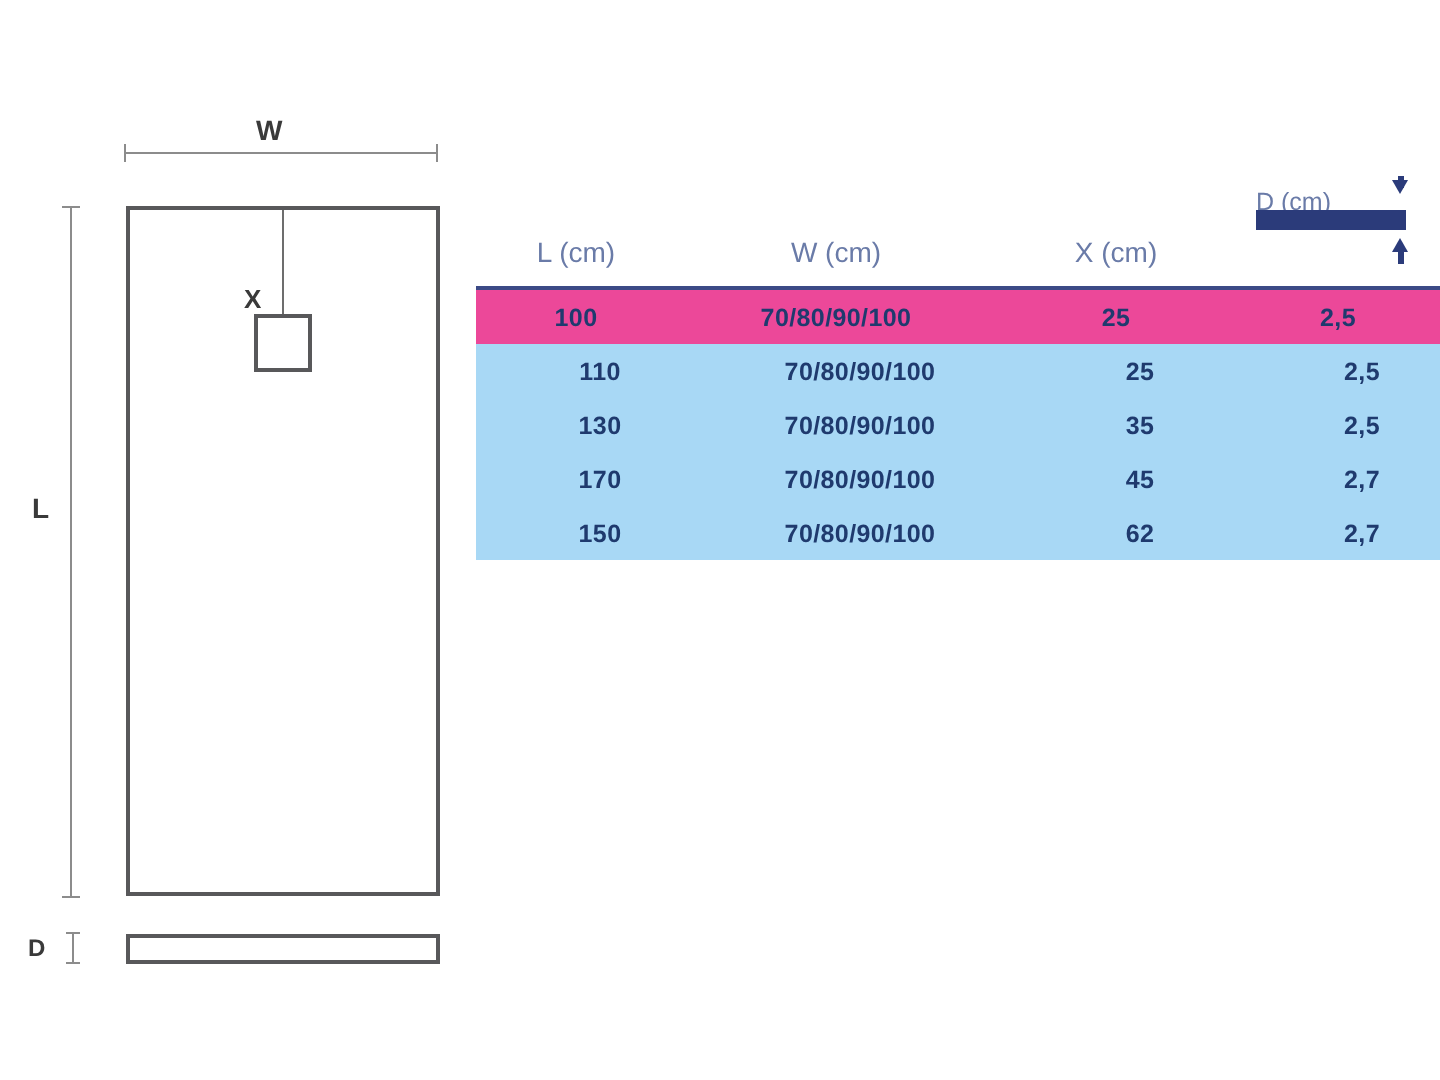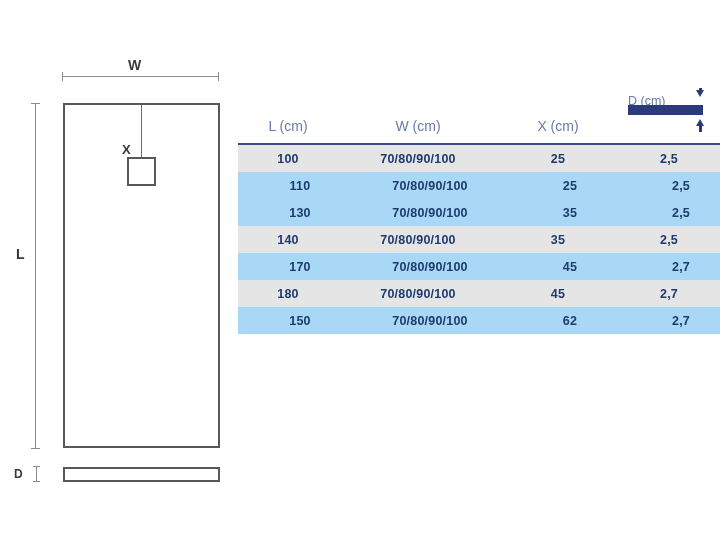--- a/index.html
+++ b/index.html
@@ -275,21 +275,21 @@
     color: #1f3a6e;
     text-align: center;
     padding: 6.5px 0;
     letter-spacing: 0.2px;
   }
   table.spec tbody tr.odd td {
     background: #a8d8f5;
     padding-left: 24px;
   }
   table.spec tbody tr.even td {
-    background: #e5e5e5;
+    background: #ec4899;
   }
   col.c-l { width: 100px; }
   col.c-w { width: 160px; }
   col.c-x { width: 120px; }
   col.c-d { width: 102px; }
 </style>
 </head>
 <body>
 
 <div id="stage">
@@ -354,34 +354,22 @@
             <td>70/80/90/100</td>
             <td>25</td>
             <td>2,5</td>
           </tr>
           <tr class="odd">
             <td>130</td>
             <td>70/80/90/100</td>
             <td>35</td>
             <td>2,5</td>
           </tr>
-          <tr class="even">
-            <td>140</td>
-            <td>70/80/90/100</td>
-            <td>35</td>
-            <td>2,5</td>
-          </tr>
           <tr class="odd">
             <td>170</td>
-            <td>70/80/90/100</td>
-            <td>45</td>
-            <td>2,7</td>
-          </tr>
-          <tr class="even">
-            <td>180</td>
             <td>70/80/90/100</td>
             <td>45</td>
             <td>2,7</td>
           </tr>
           <tr class="odd">
             <td>150</td>
             <td>70/80/90/100</td>
             <td>62</td>
             <td>2,7</td>
           </tr>

